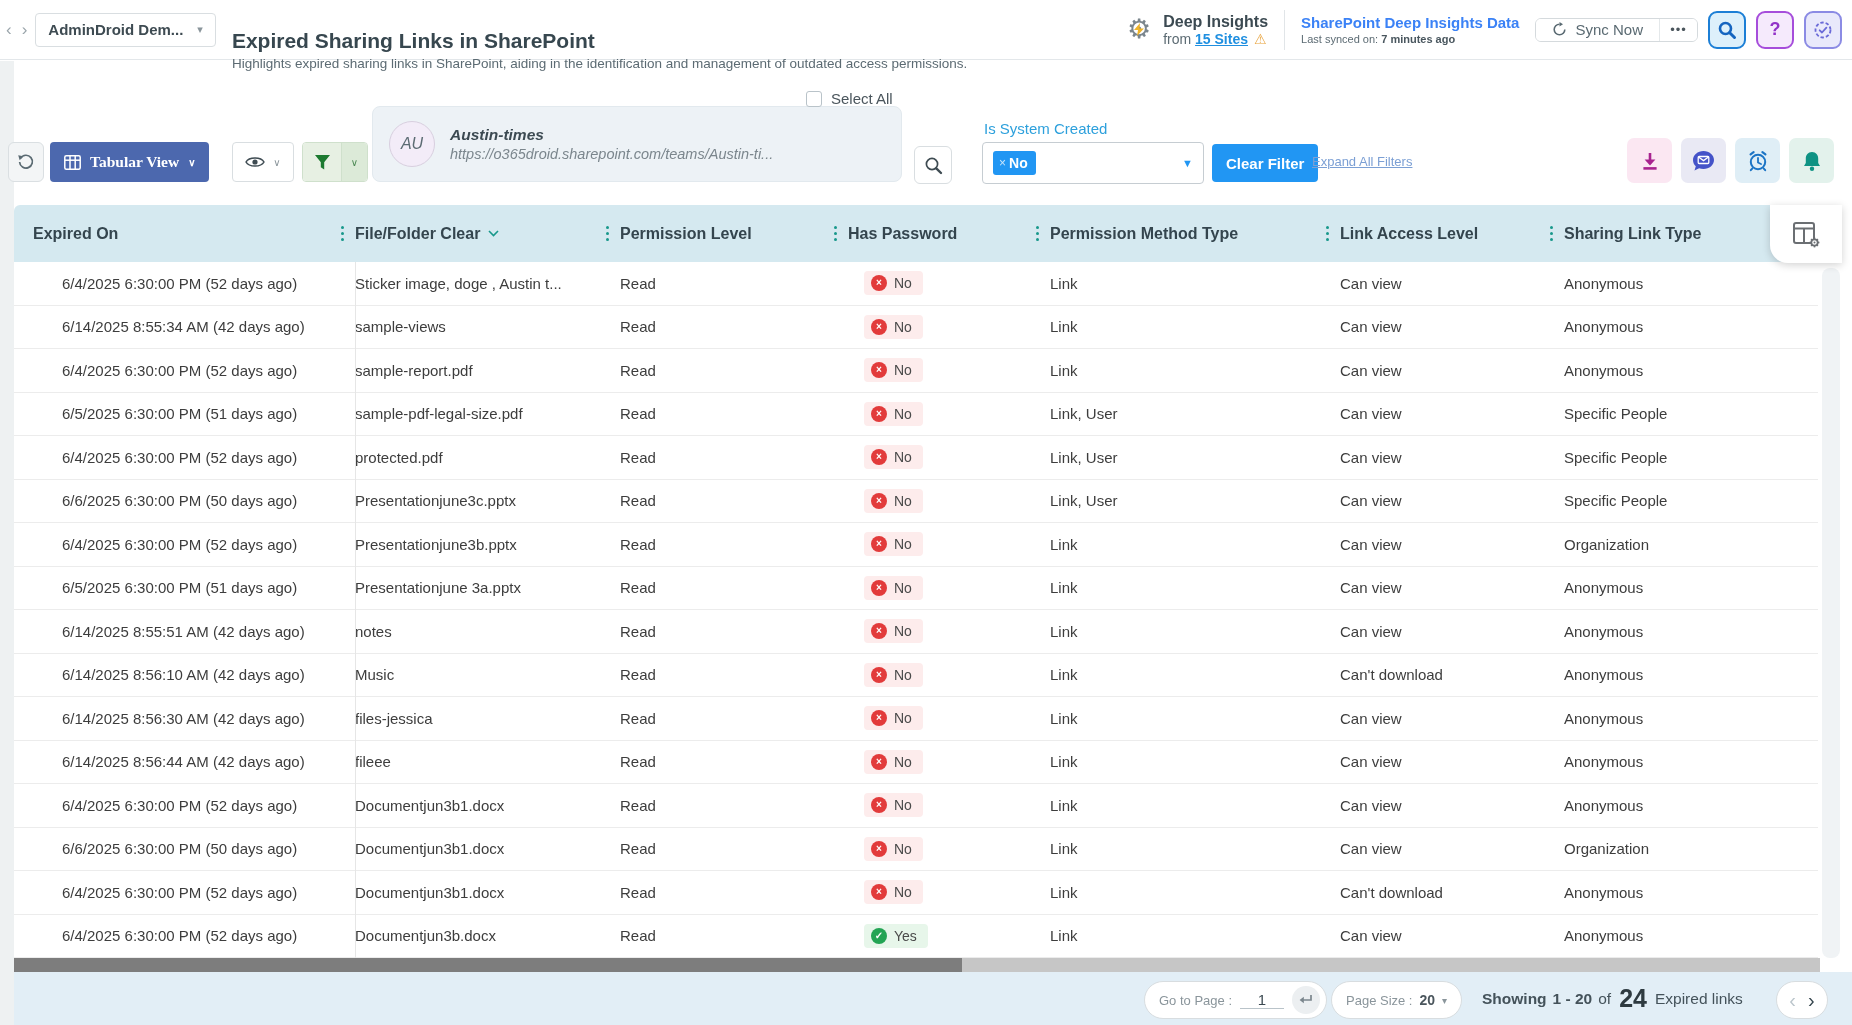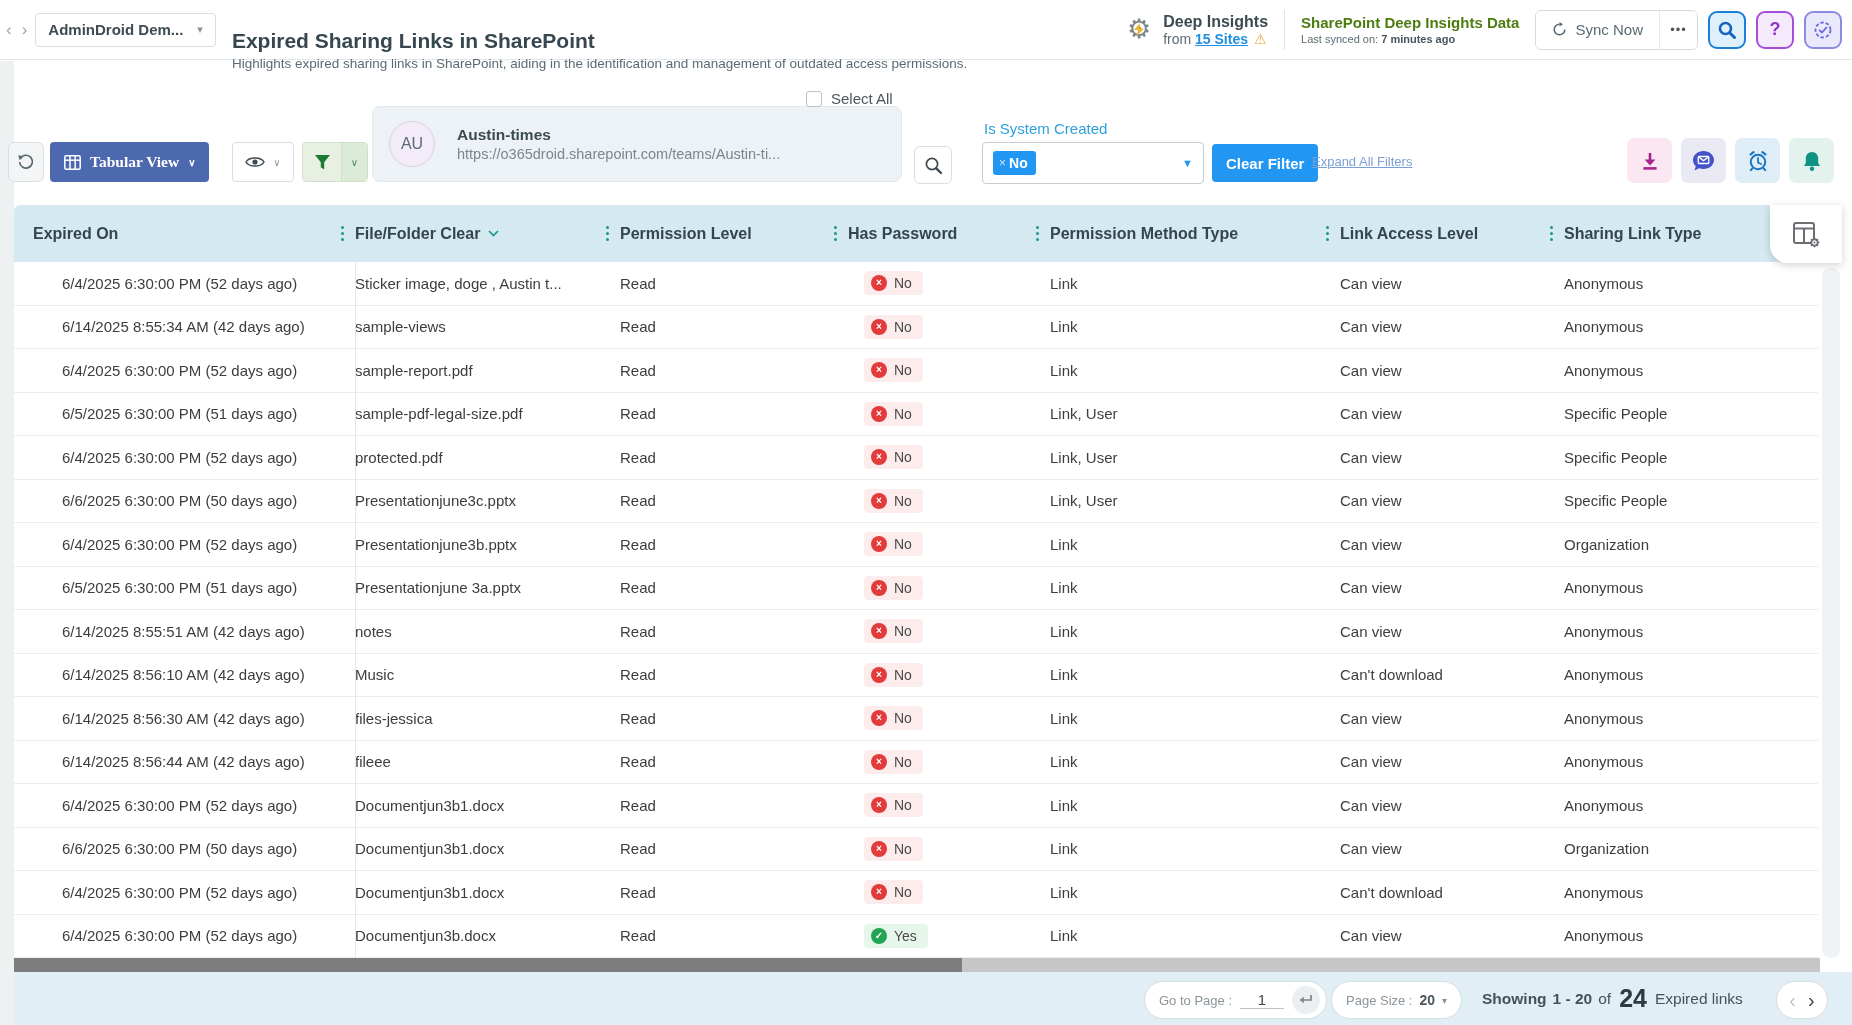--- a/index.html
+++ b/index.html
@@ -22,25 +22,25 @@
   .top-right { margin-left:auto; display:flex; align-items:center; }
   .di-block { display:flex; align-items:center; gap:8px; }
   .di-gear { position:relative; width:32px; height:32px; display:flex; align-items:center; justify-content:center; }
   .di-gear .gear-glyph { font-size:27px; color:#7b868d; line-height:1; }
   .di-gear svg { position:absolute; left:11px; top:9px; }
   .di-text .di-line1 { font-size:16px; font-weight:bold; color:#3c4a52; }
   .di-text .di-line2 { font-size:14px; color:#5c6b73; }
   .di-link { color:#1f8fe0; text-decoration:underline; font-weight:bold; cursor:pointer; }
   .warn { color:#e8a33d; font-size:14px; margin-left:2px; }
   .vdiv { width:1px; height:40px; background:#e1e5e8; margin:0 16px; }
-  .sync-text .st-1 { font-size:15px; font-weight:bold; color:#4d7c0f; }
+  .sync-text .st-1 { font-size:15px; font-weight:bold; color:#3b82f6; }
   .sync-text .st-2 { font-size:11px; color:#5c6b73; margin-top:2px; }
   .sync-text .st-2 b { color:#49565e; }
   .sync-group { display:flex; align-items:stretch; border:1px solid #d5dadd; border-radius:6px;
-                overflow:hidden; height:40px; margin-left:16px; background:#fff; }
+                overflow:hidden; height:24px; margin-left:16px; background:#fff; }
   .sync-btn { display:flex; align-items:center; gap:8px; padding:0 16px; font-size:15px; color:#5a6a72; cursor:pointer; background:#fff; border:none; }
   .more-btn { width:38px; display:flex; align-items:center; justify-content:center; border-left:1px solid #e4e8ea;
               color:#4a555c; font-size:13px; letter-spacing:1px; cursor:pointer; background:#fff; border-top:none; border-right:none; border-bottom:none; }
   .sq-btn { width:38px; height:38px; border-radius:9px; display:flex; align-items:center; justify-content:center;
             margin-left:10px; cursor:pointer; }
   .sq-search { background:#ddf0fb; border:2px solid #1c7fd6; }
   .sq-help { background:#f5eafc; border:2px solid #a64ddb; color:#9232c8; font-size:18px; font-weight:bold; }
   .sq-check { background:#e9e9fb; border:2px solid #8b8be4; }
 
   
@@ -57,21 +57,21 @@
   .eye-btn { position:absolute; left:232px; top:142px; width:62px; height:40px; background:#fff;
              border:1px solid #d9dee1; border-radius:4px; gap:8px; }
   .eye-caret, .tab-caret { font-size:10px; }
   .eye-caret { color:#8a959b; }
   .filter-btn { position:absolute; left:302px; top:142px; height:40px; border-radius:4px; overflow:hidden;
                 display:flex; border:1px solid #cfe0cc; }
   .filter-main { width:38px; background:#e7f0e3; display:flex; align-items:center; justify-content:center; }
   .filter-caret { width:26px; background:#dcead8; display:flex; align-items:center; justify-content:center;
                   color:#4d8a55; font-size:10px; border-left:1px solid #cfe0cc; }
   .site-card { position:absolute; left:372px; top:106px; width:530px; height:76px; background:#edf2f6;
-               border:1px solid #e2e9ee; border-radius:8px; display:flex; align-items:center; padding:0 16px; gap:22px; cursor:pointer; }
+               border:1px solid #e2e9ee; border-radius:8px; display:flex; align-items:center; padding:0 16px; gap:15px; cursor:pointer;font-style:italic; }
   .avatar { width:46px; height:46px; border-radius:50%; background:#f3ecf8; border:1px solid #d8cfdf;
             display:flex; align-items:center; justify-content:center; font-size:16px; color:#5c6b73; }
   .site-name { font-size:15.5px; font-weight:bold; color:#3c4a52; }
   .site-url { font-size:14.5px; color:#7b868d; margin-top:2px; }
   .search-btn { position:absolute; left:914px; top:146px; width:38px; height:38px; background:#fff;
                 border:1px solid #d9dee1; border-radius:6px; }
   .filter-field-label { position:absolute; left:984px; top:120px; font-size:15px; color:#2da0dc; }
   .filter-select { position:absolute; left:982px; top:142px; width:222px; height:42px; background:#fff;
                    border:1px solid #c6cdd2; border-radius:4px; display:flex; align-items:center; padding:0 10px; cursor:pointer; }
   .tag { background:#2196f3; color:#fff; border-radius:3px; padding:4px 8px 4px 6px; font-size:14px; font-weight:bold;

